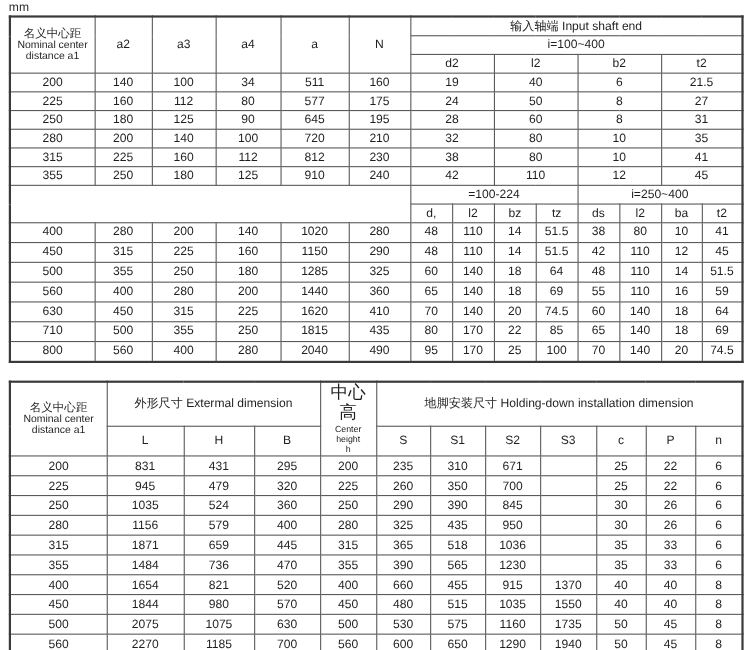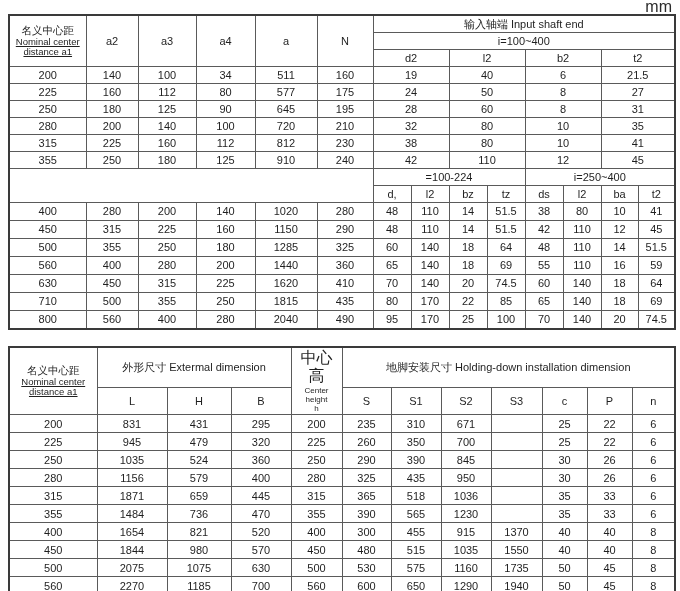--- a/index.html
+++ b/index.html
@@ -10,22 +10,22 @@
     height: 591px;
     font-family: "Liberation Sans", "DejaVu Sans", sans-serif;
     color: #1f1f1f;
     -webkit-font-smoothing: antialiased;
   }
   .sheet {
     width: 666px;
     margin: 0 auto 0 8px;
   }
   .unit-label {
-    text-align: right;
-    font-size: 16px;
+    text-align: left;
+    font-size: 11px;
     line-height: 12px;
     padding: 1px 2px 1px 0;
     color: #2b2b2b;
   }
   table {
     border-collapse: collapse;
     table-layout: fixed;
     width: 666px;
     border: 2px solid #3a3a3a;
   }
@@ -38,22 +38,22 @@
     padding: 1px 2px;
     overflow: hidden;
     white-space: pre-line;
   }
   .t1 td { height: 14px; }
   .t1 tbody.rows-bottom td { height: 15px; }
   .t2 td { height: 15px; }
   .t2 tr.hrow1 td { height: 28px; }
   .t2 tr.hrow2 td { height: 18px; }
   .hd { font-size: 11px; }
-  .cnen .cn { display: block; font-size: 10.5px; font-family: Liberation Serif, serif; }
-  .cnen .en { display: block; font-size: 9.5px; line-height: 1.1; text-decoration: underline; }
+  .cnen .cn { display: block; font-size: 10.5px; }
+  .cnen .en { display: block; font-size: 9.5px; line-height: 1.1; }
   .center-height .cn { display: block; font-size: 16px; }
   .center-height .en { display: block; font-size: 8px; line-height: 1.15; }
   .blank-cell { background: #ffffff; }
   .t2-wrap { margin-top: 16px; }
 </style>
 </head>
 <body>
 
 <div class="sheet">
 
@@ -426,21 +426,21 @@
             <td>35</td>
             <td>33</td>
             <td>6</td>
           </tr>
           <tr>
             <td>400</td>
             <td>1654</td>
             <td>821</td>
             <td>520</td>
             <td>400</td>
-            <td>300</td>
+            <td>660</td>
             <td>455</td>
             <td>915</td>
             <td>1370</td>
             <td>40</td>
             <td>40</td>
             <td>8</td>
           </tr>
           <tr>
             <td>450</td>
             <td>1844</td>

